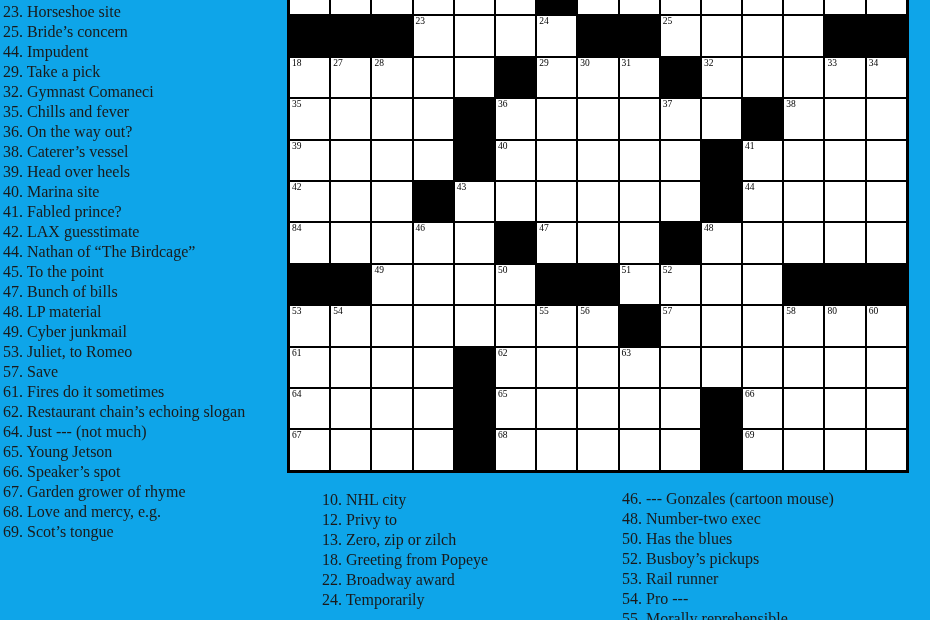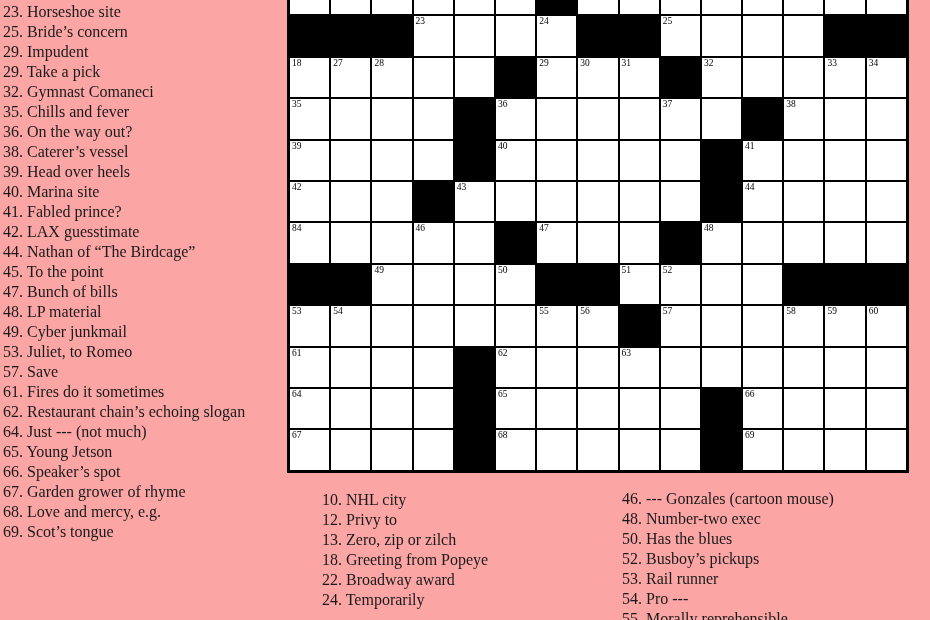--- a/index.html
+++ b/index.html
@@ -1,38 +1,38 @@
 <!DOCTYPE html>
 <html><head>
 <meta charset="utf-8">
 <style>
   html,body{margin:0;padding:0;}
   body{width:930px;height:620px;background:#ffffff;font-family:"Liberation Serif", serif;}
-  .page{position:relative;width:930px;height:620px;overflow:hidden;background:#fca5a5;}
+  .page{position:relative;width:930px;height:620px;overflow:hidden;background:#0ea5e9;}
   .clue-col{position:absolute;color:#1a1a1a;font-size:16px;line-height:20px;}
   .clue{white-space:normal;}
   .across{left:3px;top:2px;width:262px;}
   .across .clue{padding-left:17px;text-indent:-17px;}
   .down1{left:322px;top:490px;width:290px;}
   .down2{left:622px;top:489px;width:300px;}
   .grid{position:absolute;left:287px;top:-28px;border:2px solid #000;background:#ffffff;
         display:grid;grid-template-columns:repeat(15,41.2px);grid-auto-rows:41.4px;}
   .cell{position:relative;border:1px solid #000;background:#ffffff;box-sizing:border-box;}
   .cell.black{background:#000000;}
   .num{position:absolute;top:1px;left:2px;font-family:Liberation Serif, serif;
        font-size:9.5px;line-height:1;color:#000;}
 </style>
 </head>
 <body>
 
 <div class="page">
   <div class="clue-col across">
       <div class="clue">23. Horseshoe site</div>
       <div class="clue">25. Bride’s concern</div>
-      <div class="clue">29. Impudent</div>
+      <div class="clue">44. Impudent</div>
       <div class="clue">29. Take a pick</div>
       <div class="clue">32. Gymnast Comaneci</div>
       <div class="clue">35. Chills and fever</div>
       <div class="clue">36. On the way out?</div>
       <div class="clue">38. Caterer’s vessel</div>
       <div class="clue">39. Head over heels</div>
       <div class="clue">40. Marina site</div>
       <div class="clue">41. Fabled prince?</div>
       <div class="clue">42. LAX guesstimate</div>
       <div class="clue">44. Nathan of “The Birdcage”</div>
@@ -251,21 +251,21 @@
       <div class="cell black"></div>
       <div class="cell">
         <span class="num">57</span>
       </div>
       <div class="cell"></div>
       <div class="cell"></div>
       <div class="cell">
         <span class="num">58</span>
       </div>
       <div class="cell">
-        <span class="num">59</span>
+        <span class="num">80</span>
       </div>
       <div class="cell">
         <span class="num">60</span>
       </div>
       <div class="cell">
         <span class="num">61</span>
       </div>
       <div class="cell"></div>
       <div class="cell"></div>
       <div class="cell"></div>

